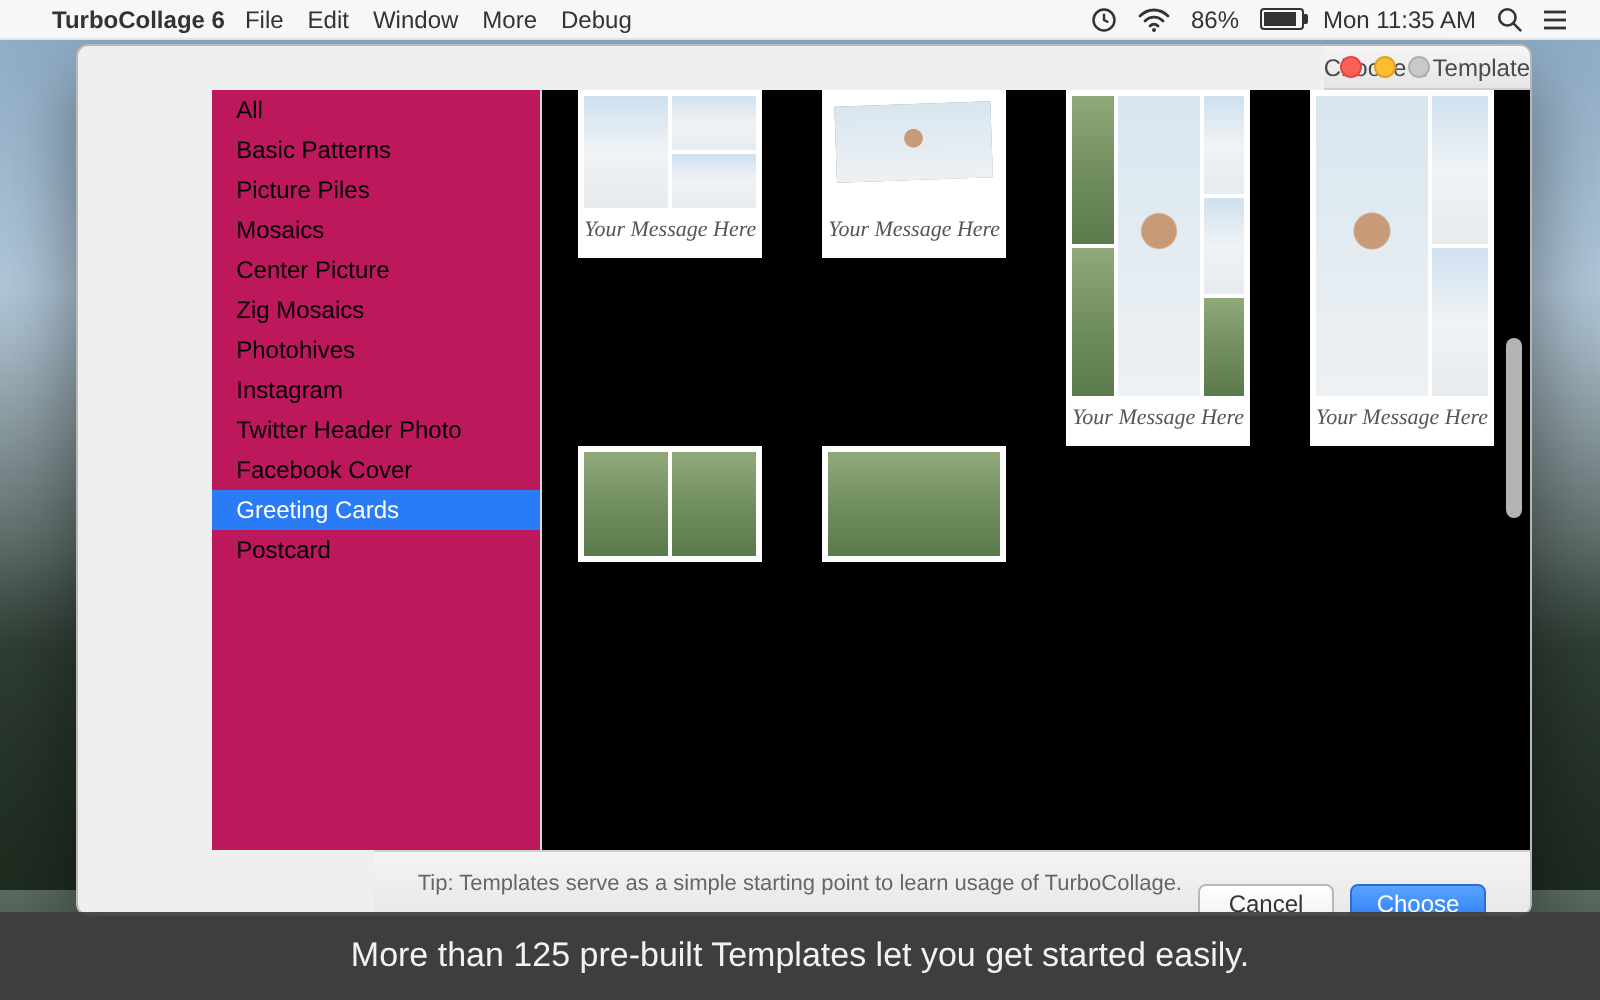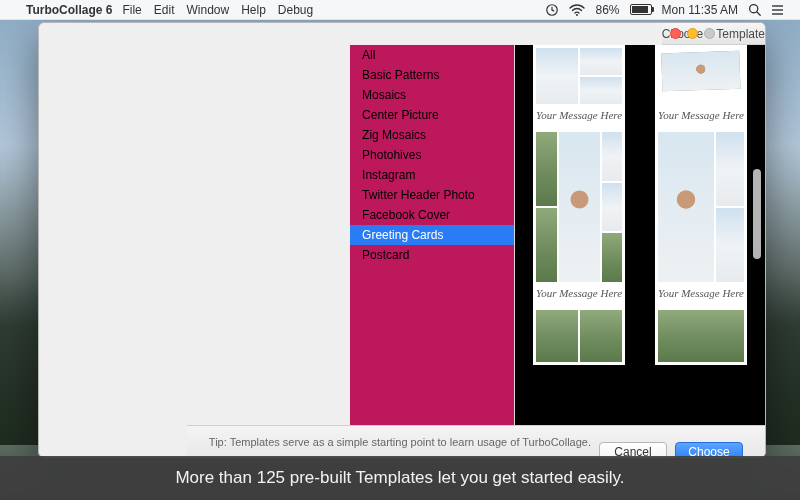--- a/index.html
+++ b/index.html
@@ -86,21 +86,21 @@
 
   .gallery {
     flex: 1;
     background: #000;
     overflow: hidden;
     position: relative;
     padding: 0 18px;
   }
   .gallery-inner {
     display: grid;
-    grid-template-columns: 1fr 1fr;
+    grid-template-columns: 1fr 1fr 1fr 1fr;
     gap: 0 30px;
   }
   .tpl {
     background: #fff;
     border: 3px solid #fff;
     display: flex; flex-direction: column;
   }
   .tpl.row0 { height: 84px; }
   .tpl.row1 { height: 178px; }
   .tpl.row2 { height: 58px; }
@@ -166,21 +166,21 @@
 </style>
 </head>
 <body>
 
 <div class="menubar">
   <span class="apple"></span>
   <span class="appname">TurboCollage 6</span>
   <span class="menu-item">File</span>
   <span class="menu-item">Edit</span>
   <span class="menu-item">Window</span>
-  <span class="menu-item">Help</span>
+  <span class="menu-item">More</span>
   <span class="menu-item">Debug</span>
   <span class="spacer"></span>
   <span class="right-item">
     <svg width="14" height="14" viewBox="0 0 16 16">
         <circle cx="8" cy="8" r="6" fill="none" stroke="#333" stroke-width="1.4"></circle>
         <path d="M8 5v3l2 1" stroke="#333" stroke-width="1.4" fill="none" stroke-linecap="round"></path>
       </svg>
   </span>
   <span class="right-item">
     <svg width="16" height="12" viewBox="0 0 16 12">
@@ -217,20 +217,21 @@
       <span class="tmin"></span>
       <span class="tmax"></span>
     </div>
     <span>Choose a Template</span>
   </div>
 
   <div class="window-body">
     <div class="sidebar">
       <div class="item">All</div>
       <div class="item">Basic Patterns</div>
+      <div class="item">Picture Piles</div>
       <div class="item">Mosaics</div>
       <div class="item">Center Picture</div>
       <div class="item">Zig Mosaics</div>
       <div class="item">Photohives</div>
       <div class="item">Instagram</div>
       <div class="item">Twitter Header Photo</div>
       <div class="item">Facebook Cover</div>
       <div class="item selected">Greeting Cards</div>
       <div class="item">Postcard</div>
     </div>

